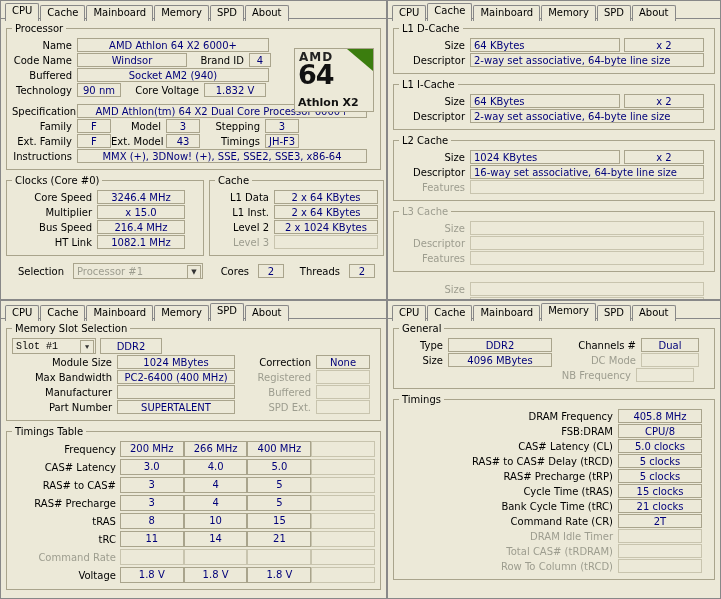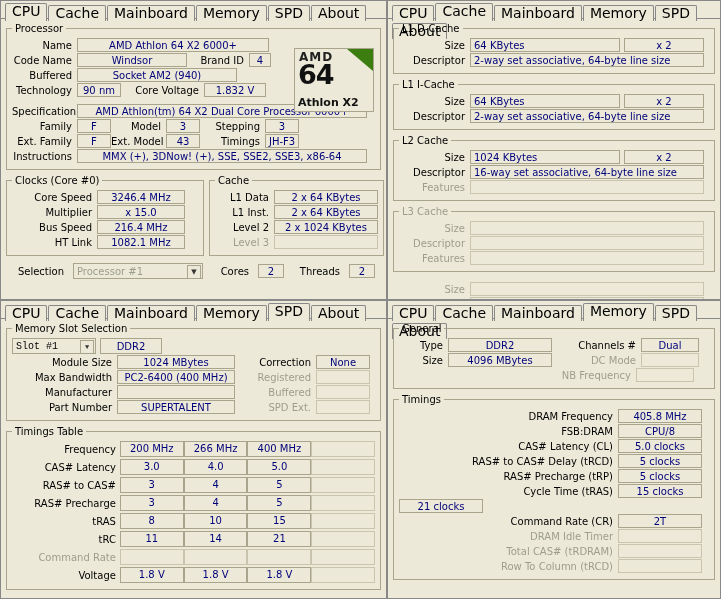--- a/index.html
+++ b/index.html
@@ -7,21 +7,21 @@
   .grid{position:relative;width:721px;height:599px;}
   .win{position:absolute;background:#ece9d8;border:1px solid #888;box-sizing:border-box;overflow:hidden;}
   .w-cpu{left:0;top:0;width:387px;height:300px;}
   .w-cache{left:387px;top:0;width:334px;height:300px;}
   .w-spd{left:0;top:300px;width:387px;height:299px;}
   .w-mem{left:387px;top:300px;width:334px;height:299px;}
 
   
   .tabs{position:relative;height:18px;padding:2px 0 0 4px;box-sizing:border-box;}
   .tab{display:inline-block;border:1px solid #888;border-bottom:none;background:#ece9d8;padding:1px 6px 2px 6px;
-       font-size:14px;line-height:12px;margin-right:1px;border-radius:2px 2px 0 0;position:relative;top:2px;}
+       font-size:10px;line-height:12px;margin-right:1px;border-radius:2px 2px 0 0;position:relative;top:2px;}
   .tab.sel{background:#ece9d8;top:0;padding-bottom:4px;font-weight:normal;box-shadow:0 1px 0 #ece9d8;z-index:3;}
   .tabline{height:1px;background:#888;margin-top:-1px;}
 
   .body{padding:4px 5px 2px 5px;}
 
   fieldset{border:1px solid #a9a48c;margin:0 0 5px 0;padding:3px 5px 5px 5px;position:relative;}
   legend{font-size:10px;padding:0 3px;color:#000;}
   fieldset.dim legend,fieldset.dim .lbl{color:#9d9d8f;}
 
   .row{display:flex;align-items:center;margin:1px 0;}
@@ -83,21 +83,21 @@
           <div class="val c" style="width:192px">AMD Athlon 64 X2 6000+</div>
         </div>
         <div class="row">
           <div class="lbl" style="width:60px">Code Name</div>
           <div class="val c" style="width:110px">Windsor</div>
           <div class="lbl" style="width:57px">Brand ID</div>
           <div class="val c" style="width:22px">4</div>
         </div>
         <div class="row">
           <div class="lbl" style="width:60px">Buffered</div>
-          <div class="val c" style="width:160px">Socket AM2 (940)</div>
+          <div class="val c" style="width:192px">Socket AM2 (940)</div>
         </div>
         <div class="row">
           <div class="lbl" style="width:60px">Technology</div>
           <div class="val c" style="width:44px">90 nm</div>
           <div class="lbl" style="width:78px">Core Voltage</div>
           <div class="val c" style="width:62px">1.832 V</div>
         </div>
 
         <div style="height:5px"></div>
 
@@ -483,20 +483,21 @@
         </div>
         <div class="row">
           <div class="lbl" style="width:214px">RAS# Precharge (tRP)</div>
           <div class="val c" style="width:84px">5 clocks</div>
         </div>
         <div class="row">
           <div class="lbl" style="width:214px">Cycle Time (tRAS)</div>
           <div class="val c" style="width:84px">15 clocks</div>
         </div>
         <div class="row">
+          <div class="lbl" style="width:214px">Bank Cycle Time (tRC)</div>
           <div class="val c" style="width:84px">21 clocks</div>
         </div>
         <div class="row">
           <div class="lbl" style="width:214px">Command Rate (CR)</div>
           <div class="val c" style="width:84px">2T</div>
         </div>
         <div class="row">
           <div class="lbl" style="width:214px;color:#9d9d8f">DRAM Idle Timer</div>
           <div class="val c dimv" style="width:84px"></div>
         </div>

